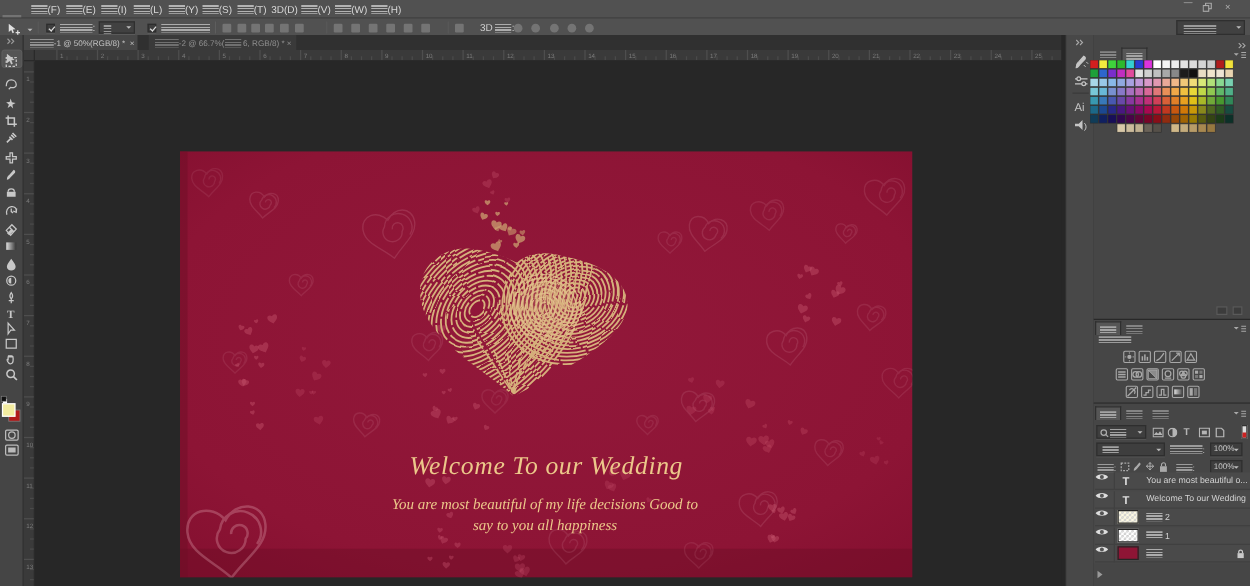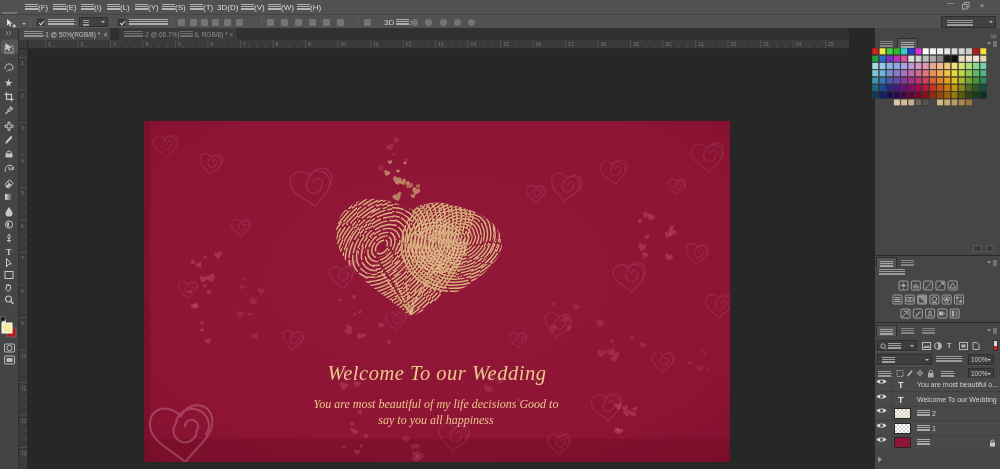--- a/index.html
+++ b/index.html
@@ -606,20 +606,39 @@
           <ellipse cx="292" cy="125" rx="25.8" ry="23.0" transform="rotate(20 292 125)" fill="none" stroke="#e3c28e" stroke-width="1.2" stroke-dasharray="15 2 18 2" opacity="0.8"></ellipse>
           <ellipse cx="292" cy="125" rx="29.2" ry="26.0" transform="rotate(20 292 125)" fill="none" stroke="#e3c28e" stroke-width="1.2" stroke-dasharray="16 2 19 2" opacity="0.8"></ellipse>
         </g>
         <g fill="#ecc88a" font-family="Liberation Serif" font-style="italic" text-anchor="middle">
           <text x="293" y="258.5" font-size="20.5" letter-spacing="0.5">Welcome To our Wedding</text>
           <text x="292" y="286.5" font-size="12">You are most beautiful of my life decisions Good to</text>
           <text x="292" y="303" font-size="12">say to you all happiness</text>
         </g>
       </svg>
     </div>
+<div id="strip">
+      <svg width="23" height="441">
+        <path d="M8,4 l2,2 l-2,2 M11,4 l2,2 l-2,2" stroke="#a8a8a8" stroke-width="0.9" fill="none"></path>
+        <rect x="3" y="13" width="17" height="100" fill="none"></rect>
+        <g stroke="#c5c5c5" fill="none">
+          <path d="M8,26 C8,23 9,22.5 10,21.5 L14,17 C15,17.5 15.5,18.3 15,19.3 L11,23.5 C10,24.5 9.5,26 8,26 Z" fill="#c5c5c5"></path>
+          <path d="M14,24 l1.5,1.5 M16,21.5 l1.5,1.5" stroke-width="0.8"></path>
+        </g>
+        <g stroke="#c5c5c5" stroke-width="1">
+          <path d="M7,35 h10 M7,39 h10"></path>
+          <circle cx="10" cy="35" r="1.5" fill="#484848"></circle>
+          <circle cx="14" cy="39" r="1.5" fill="#484848"></circle>
+        </g>
+        <rect x="5" y="46" width="13" height="1" fill="#3a3a3a"></rect>
+        <text x="6.5" y="61" font-size="9" fill="#c5c5c5">Ai</text>
+        <path d="M7,71 h3 l3,-3 v8 l-3,-3 h-3 Z" fill="#c5c5c5"></path>
+        <path d="M14.5,70.5 a4,4 0 0 1 0,6" stroke="#c5c5c5" fill="none" stroke-width="0.8"></path>
+      </svg>
+    </div>
 <div id="panels">
       <div style="position:absolute;left:0;top:0;width:125px;height:228px;background:#464646;border-bottom:1px solid #282828">
         <svg style="position:absolute;right:3px;top:6px" width="7" height="5">
           <path d="M1,0.5 l2,2 l-2,2 M4,0.5 l2,2 l-2,2" stroke="#a8a8a8" stroke-width="0.9" fill="none"></path>
         </svg>
         <div class="ptab" style="left:2px;top:10px;color:#9d9d9d"><i class="z" style="width:13px"></i></div>
         <div class="ptab ptaba" style="left:22px;top:10px"><i class="z" style="width:13px"></i></div>
         <svg style="position:absolute;right:3px;top:13px" width="10" height="6">
           <path d="M0,1.5 l2,2 l2,-2" fill="#a8a8a8"></path>
           <path d="M6,1 h4 M6,3 h4 M6,5 h4" stroke="#a8a8a8" stroke-width="0.9"></path>

